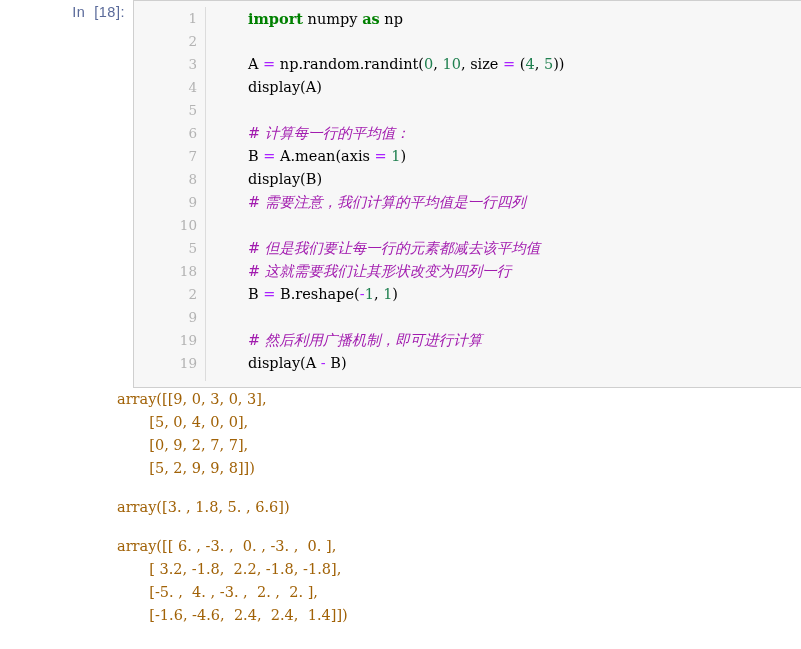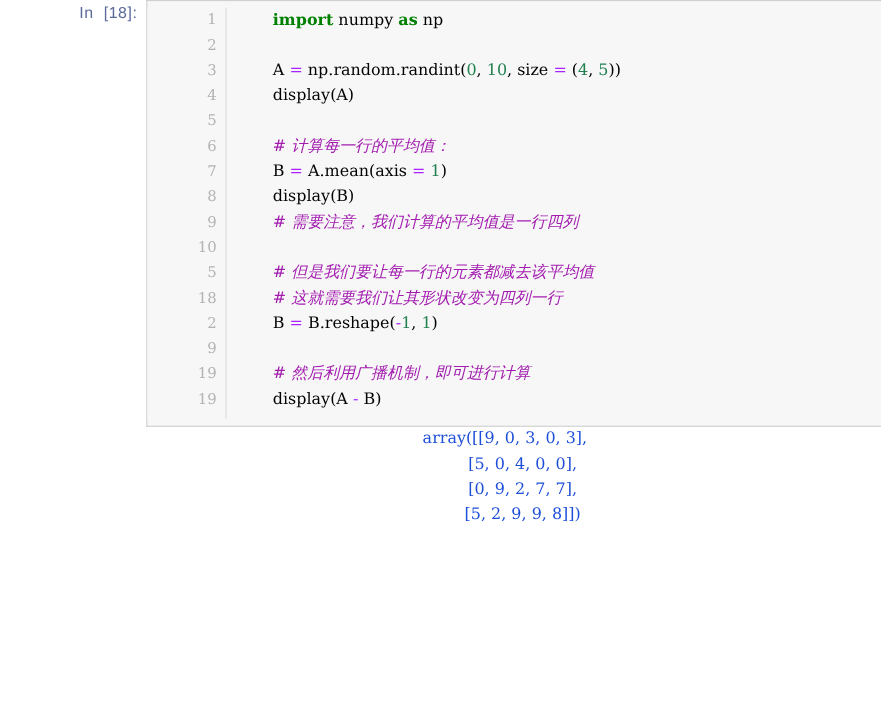--- a/index.html
+++ b/index.html
@@ -100,23 +100,22 @@
   .out-prompt {
     width: 105px;
     min-width: 105px;
   }
   .output {
     flex: 1;
     padding-left: 12px;
     font-family: "DejaVu Serif", "Liberation Serif", serif;
     font-size: 14.5px;
     line-height: 23px;
-    color: #1d4ed8;
+    color: #a16207;
     white-space: pre;
-    text-align: center;
   }
   .out-block { margin-bottom: 0; }
   .out-gap { height: 16px; }
 </style>
 </head>
 <body>
 
 <div class="notebook">
 
   <div class="cell-row">
@@ -142,16 +141,19 @@
         </div>
       <div class="code"><div class="ln"><span class="kw">import</span><span class="plain"> numpy </span><span class="kw">as</span><span class="plain"> np</span></div><div class="ln">&nbsp;</div><div class="ln"><span class="plain">A </span><span class="op">=</span><span class="plain"> np.random.randint(</span><span class="num">0</span><span class="plain">, </span><span class="num">10</span><span class="plain">, size </span><span class="op">=</span><span class="plain"> (</span><span class="num">4</span><span class="plain">, </span><span class="num">5</span><span class="plain">))</span></div><div class="ln"><span class="plain">display(A)</span></div><div class="ln">&nbsp;</div><div class="ln"><span class="cmt"># 计算每一行的平均值：</span></div><div class="ln"><span class="plain">B </span><span class="op">=</span><span class="plain"> A.mean(axis </span><span class="op">=</span><span class="plain"> </span><span class="num">1</span><span class="plain">)</span></div><div class="ln"><span class="plain">display(B)</span></div><div class="ln"><span class="cmt"># 需要注意，我们计算的平均值是一行四列</span></div><div class="ln">&nbsp;</div><div class="ln"><span class="cmt"># 但是我们要让每一行的元素都减去该平均值</span></div><div class="ln"><span class="cmt"># 这就需要我们让其形状改变为四列一行</span></div><div class="ln"><span class="plain">B </span><span class="op">=</span><span class="plain"> B.reshape(</span><span class="op">-</span><span class="num">1</span><span class="plain">, </span><span class="num">1</span><span class="plain">)</span></div><div class="ln">&nbsp;</div><div class="ln"><span class="cmt"># 然后利用广播机制，即可进行计算</span></div><div class="ln"><span class="plain">display(A </span><span class="op">-</span><span class="plain"> B)</span></div></div>
     </div>
   </div>
 
   <div class="output-row">
     <div class="out-prompt"></div>
     <div class="output"><div class="out-block">array([[9, 0, 3, 0, 3],
        [5, 0, 4, 0, 0],
        [0, 9, 2, 7, 7],
-       [5, 2, 9, 9, 8]])</div><div class="out-gap"></div><div class="out-gap"></div></div>
+       [5, 2, 9, 9, 8]])</div><div class="out-gap"></div><div class="out-block">array([3. , 1.8, 5. , 6.6])</div><div class="out-gap"></div><div class="out-block">array([[ 6. , -3. ,  0. , -3. ,  0. ],
+       [ 3.2, -1.8,  2.2, -1.8, -1.8],
+       [-5. ,  4. , -3. ,  2. ,  2. ],
+       [-1.6, -4.6,  2.4,  2.4,  1.4]])</div></div>
   </div>
 
 </div>
 
 </body></html>

